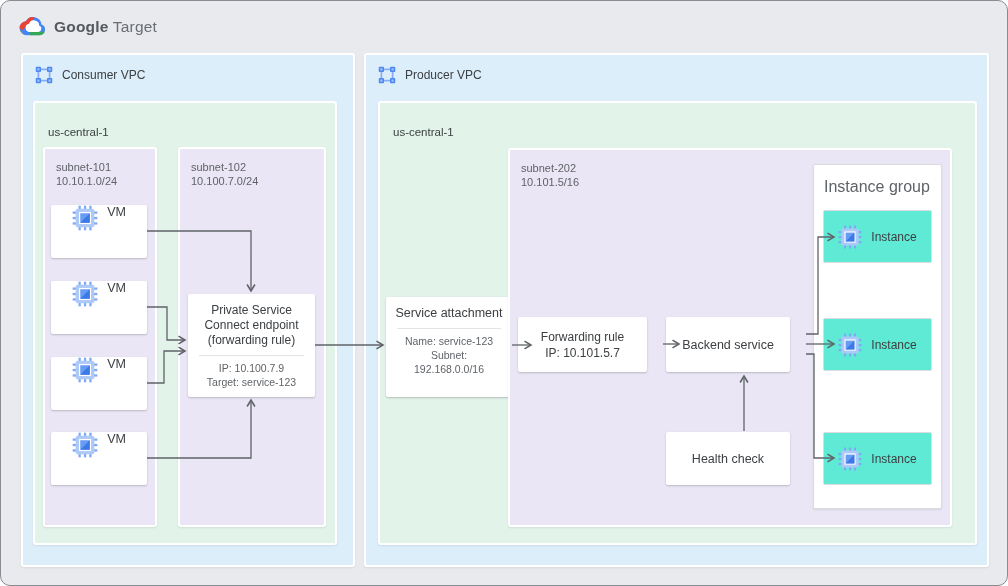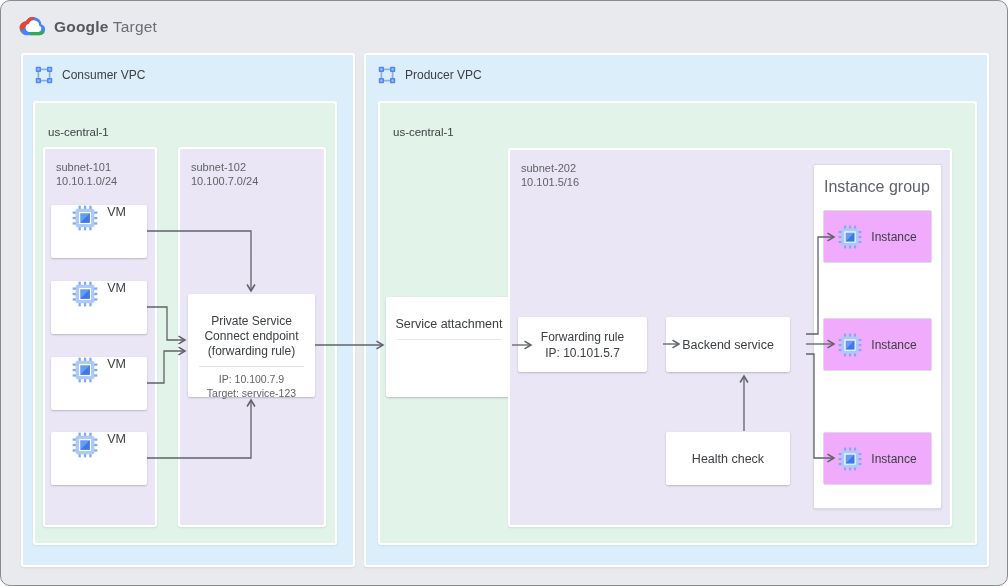--- a/index.html
+++ b/index.html
@@ -20,27 +20,27 @@
   .subnet{background:#ebe6f5;}
   .vpc-header{position:absolute;left:12px;top:11px;display:flex;align-items:center;gap:9px;}
   .vpc-header .lbl{font-size:12px;color:#3c4043;}
   .region-label{position:absolute;left:13px;top:12px;font-size:11.5px;color:#3c4043;margin-top:11px;}
   .subnet-label{position:absolute;left:11px;top:11px;font-size:11px;line-height:14px;color:#5f6368;white-space:pre-line;}
   
   .node{position:absolute;background:#fff;border-radius:2px;box-shadow:0 1px 2px rgba(60,64,67,.28);}
   .leaf{display:flex;align-items:flex-start;justify-content:center;gap:9px;font-size:12.5px;color:#3c4043;}
   .center-text{display:flex;align-items:center;justify-content:center;text-align:center;
     font-size:12px;line-height:16px;color:#3c4043;white-space:pre-line;}
-  .card{text-align:center;padding-top:20px;}
+  .card{text-align:center;padding-top:9px;}
   .card .title{font-size:12px;line-height:15px;color:#3c4043;white-space:pre-line;}
   .card .divider{border-top:1px solid #e1e3e6;margin:7px 11px 5px 11px;}
   .card .details{font-size:10.5px;line-height:14px;color:#5f6368;white-space:pre-line;}
   .group{position:absolute;background:#fff;border:1px solid #dadce0;border-radius:2px;box-shadow:0 1px 2px rgba(60,64,67,.12);}
   .group-label{position:absolute;left:10px;top:13px;font-size:16px;color:#5f6368;}
-  .instance{position:absolute;background:#f0abfc;border:1px solid #dadce0;border-radius:2px;
+  .instance{position:absolute;background:#5eead4;border:1px solid #dadce0;border-radius:2px;
     display:flex;align-items:center;justify-content:center;gap:9px;font-size:12px;color:#3c4043;}
   
   .arrows{position:absolute;inset:0;pointer-events:none;z-index:40;}
   .chip{flex:0 0 auto;}
 </style>
 </head>
 <body>
 
 <div class="page">
 
@@ -221,20 +221,23 @@
       </svg>
       <span class="lbl">Producer VPC</span>
     </div>
 
     <div class="tint region" style="left:12px;top:46px;width:599px;height:444px;">
       <div class="region-label">us-central-1</div>
 
       <div class="node card" style="left:6px;top:194px;width:126px;height:100px;">
         <div class="title" style="font-size:12.5px;">Service attachment</div>
         <div class="divider"></div>
+        <div class="details">Name: service-123
+Subnet:
+192.168.0.0/16</div>
       </div>
 
       <div class="tint subnet" style="left:128px;top:45px;width:444px;height:379px;">
         <div class="subnet-label">subnet-202
 10.101.5/16</div>
 
         <div class="node center-text" style="left:8px;top:167px;width:129px;height:55px;">Forwarding rule
 IP: 10.101.5.7</div>
 
         <div class="node center-text" style="left:156px;top:167px;width:124px;height:55px;font-size:12.5px;">Backend service</div>

